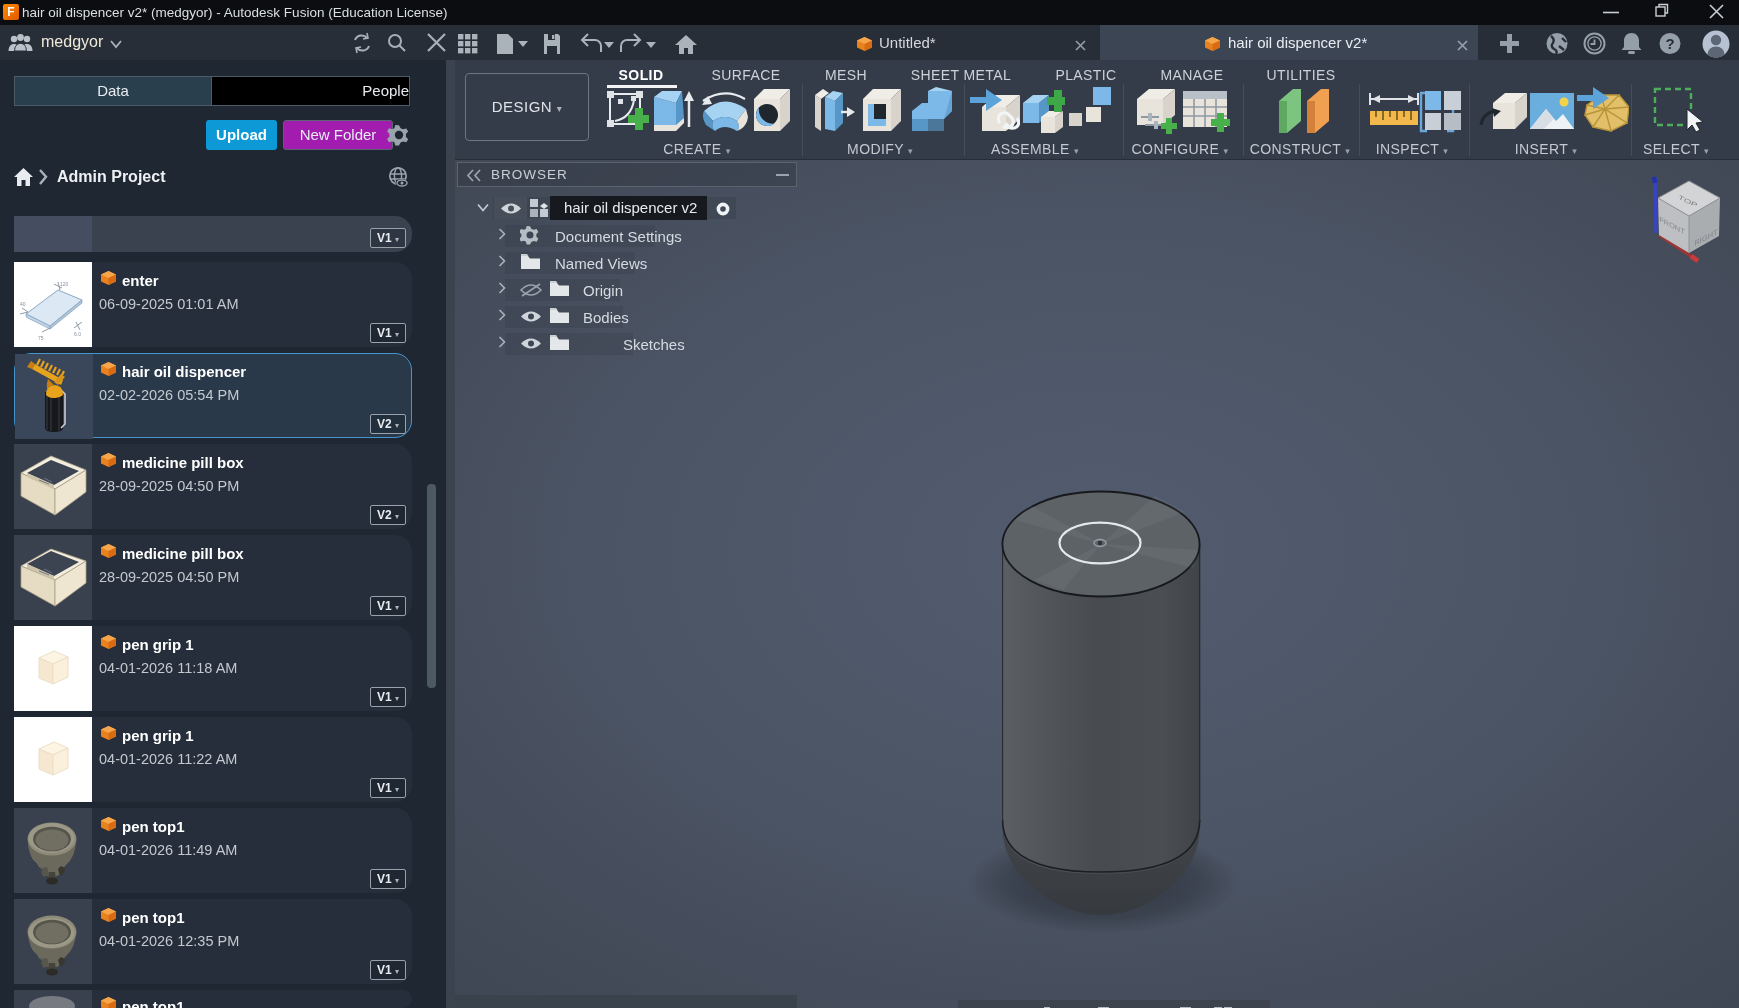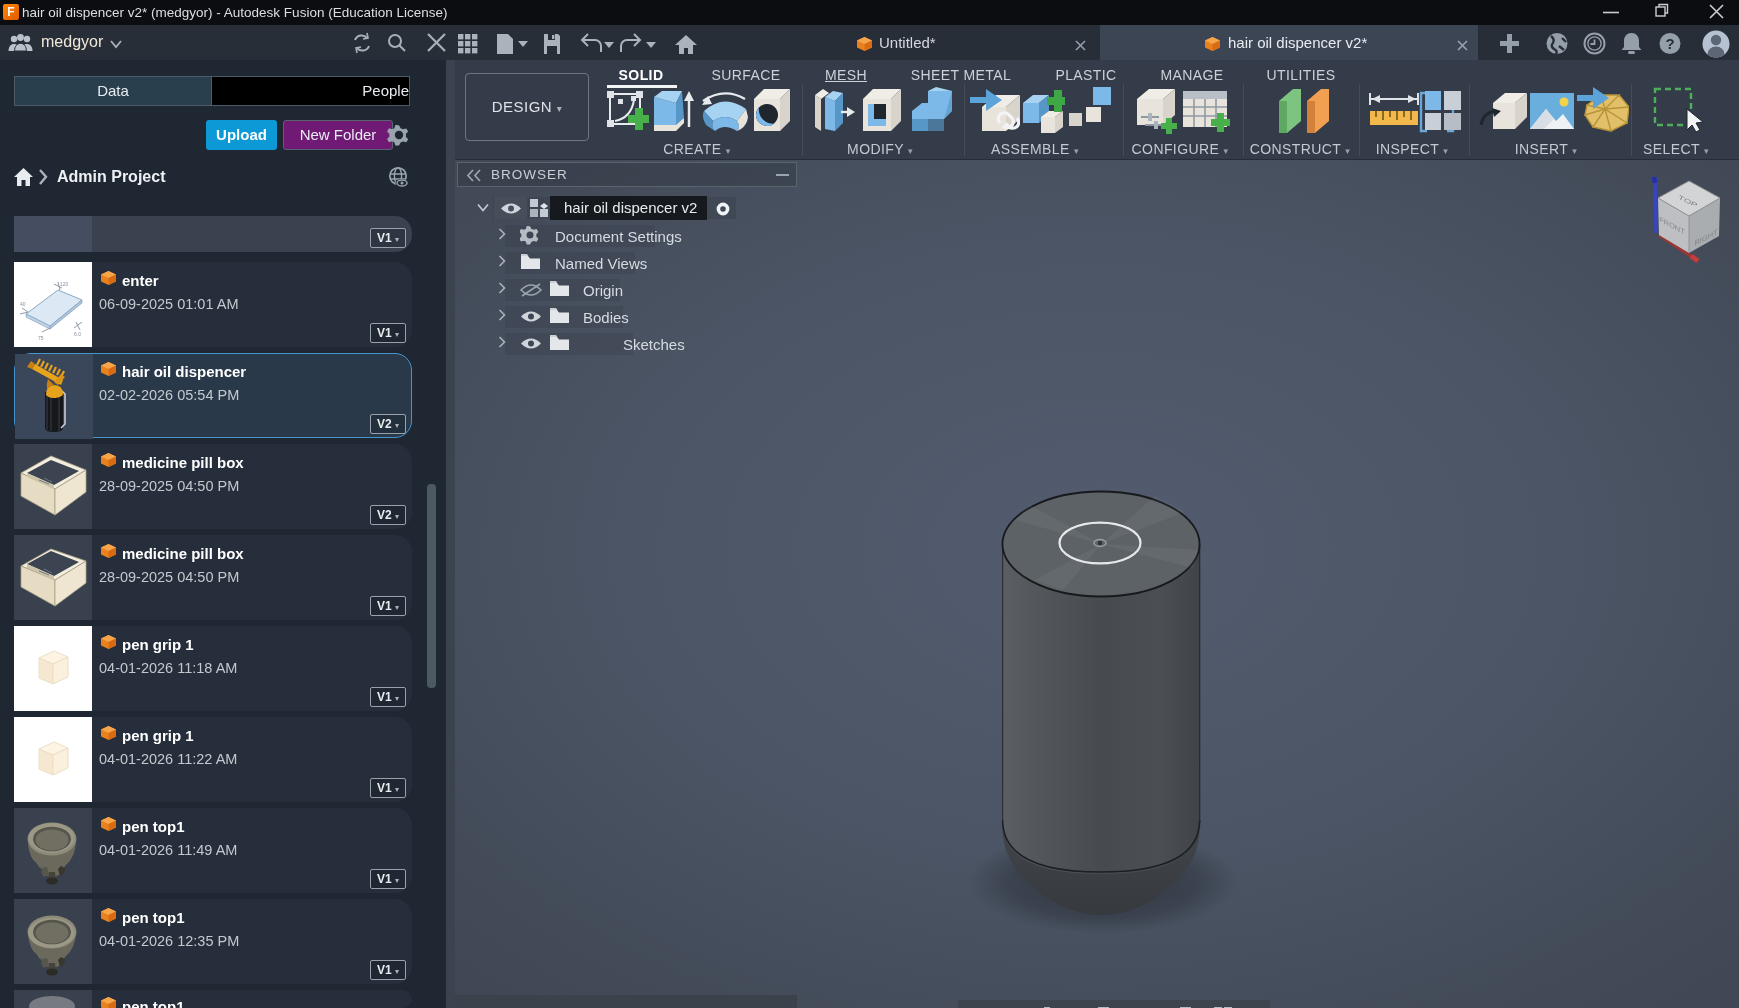--- a/index.html
+++ b/index.html
@@ -153,21 +153,21 @@
       </g>
     </g>
   </svg>
 </div>
 <div id="leftpanel">
 
   <div class="abs" style="left:14px;top:16px;width:198px;height:30px;background:#2a3f4e;border:1px solid #4d5a67;color:#e8ecf0;font-size:15px;text-align:center;line-height:28px;">Data</div>
   <div class="abs" style="left:212px;top:16px;width:198px;height:30px;background:#000000;border:1px solid #4d5a67;border-left:none;color:#e8ecf0;font-size:15px;text-align:right;line-height:28px;">People</div>
 
   <div class="abs" style="left:206px;top:60px;width:71px;height:30px;background:#0c99d6;border-radius:3px;color:#fff;font-size:15px;font-weight:bold;text-align:center;line-height:30px;">Upload</div>
-  <div class="abs" style="left:283px;top:60px;width:110px;height:30px;background:#701a75;border:1px solid #5a6471;border-radius:3px;color:#e8ecf0;font-size:15px;text-align:center;line-height:28px;">New Folder</div>
+  <div class="abs" style="left:283px;top:60px;width:110px;height:30px;background:#a21caf;border:1px solid #5a6471;border-radius:3px;color:#e8ecf0;font-size:15px;text-align:center;line-height:28px;">New Folder</div>
   <svg class="abs" style="left:387px;top:63px" width="24" height="24" viewBox="0 0 24 24">
     <path fill="#9aa4ad" d="M12 1.5 l1.8 3.2 a8 8 0 0 1 2.6 1.1 l3.6 -0.9 l2 3.4 l-2.5 2.7 a8 8 0 0 1 0 2.9 l2.5 2.7 l-2 3.4 l-3.6 -0.9 a8 8 0 0 1 -2.6 1.1 l-1.8 3.2 l-4 0 l-1 -3.5 a8 8 0 0 1 -2.2 -1 l-3.7 1 l-2 -3.4 l2.6 -2.8 a8 8 0 0 1 0 -2.7 l-2.6 -2.8 l2 -3.4 l3.7 1 a8 8 0 0 1 2.2 -1 l1 -3.5 z" transform="scale(0.92) translate(1,1)"></path>
     <circle cx="12" cy="12" r="4.2" fill="#1f2733"></circle>
   </svg>
 
   <svg class="abs" style="left:14px;top:107px" width="34" height="22" viewBox="0 0 34 22">
     <path d="M9.5 1 L19 10 H16 V19 H11.5 V13 H7.5 V19 H3 V10 H0 Z" fill="#e8ecf0"></path>
     <path d="M26 3 L32 9.8 L26 17" fill="none" stroke="#aab2ba" stroke-width="2.4"></path>
   </svg>
   <div class="abs" style="left:57px;top:108px;font-size:16px;font-weight:bold;color:#eef1f4;">Admin Project</div>
@@ -382,21 +382,21 @@
     <div class="ititle" style="top:8px;">pen top1</div>
   </div>
 
   <div class="abs" style="left:427px;top:424px;width:9px;height:204px;background:#4d5865;border-radius:4px;"></div>
 </div>
 <div id="divider"></div>
 <div id="ribbon">
 
   <div class="abs rtab" style="left:151px;width:70px;color:#fff;font-weight:bold;">SOLID</div>
   <div class="abs rtab" style="left:251px;width:80px;">SURFACE</div>
-  <div class="abs rtab" style="left:356px;width:70px;text-decoration:underline;">MESH</div>
+  <div class="abs rtab" style="left:356px;width:70px;">MESH</div>
   <div class="abs rtab" style="left:446px;width:120px;">SHEET METAL</div>
   <div class="abs rtab" style="left:591px;width:80px;">PLASTIC</div>
   <div class="abs rtab" style="left:697px;width:80px;">MANAGE</div>
   <div class="abs rtab" style="left:801px;width:90px;">UTILITIES</div>
   <div class="abs" style="left:152px;top:25px;width:70px;height:3px;background:#f2f4f6;"></div>
 
   <div class="abs" style="left:10px;top:13px;width:124px;height:68px;border:1px solid #6d7682;border-radius:4px;color:#dfe3e8;font-size:15px;letter-spacing:0.5px;text-align:center;line-height:66px;">DESIGN <span style="font-size:10px;color:#aab2ba;">▾</span></div>
 
   <div class="rsep" style="left:347px;"></div>
   <div class="rsep" style="left:509px;"></div>

